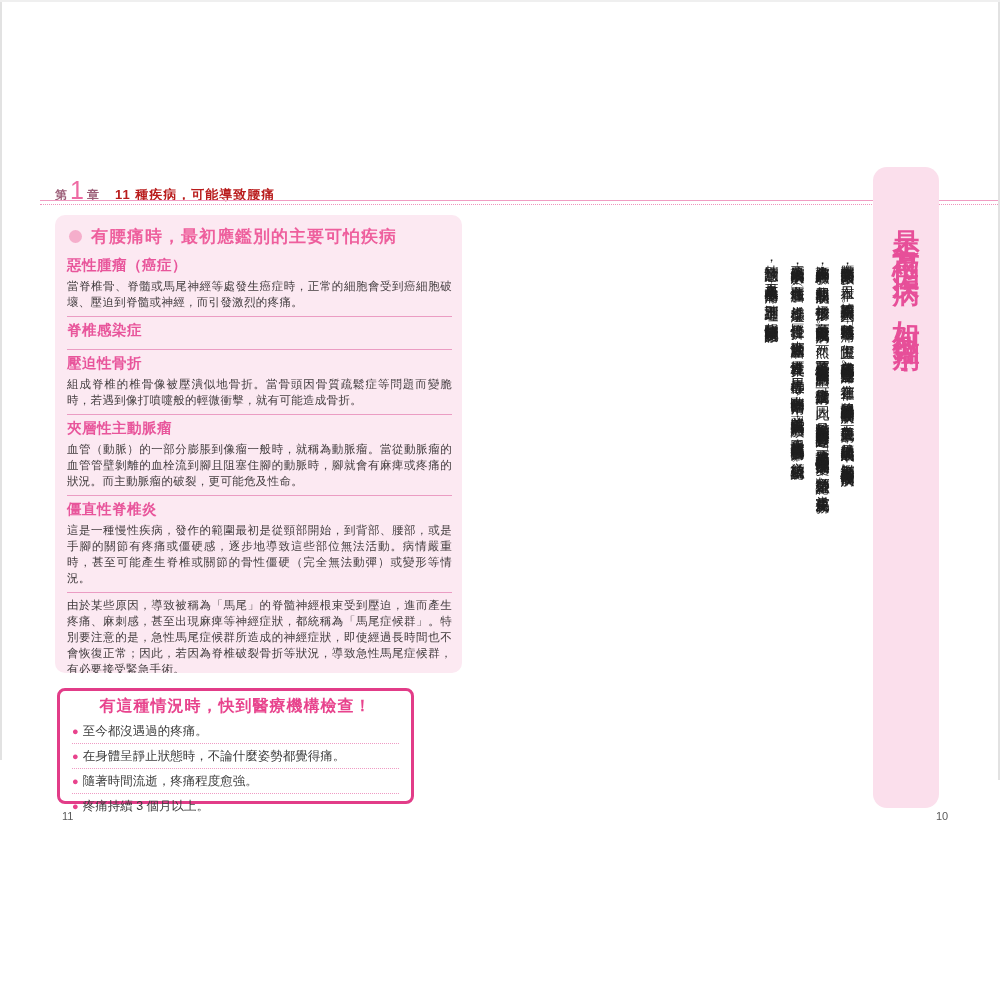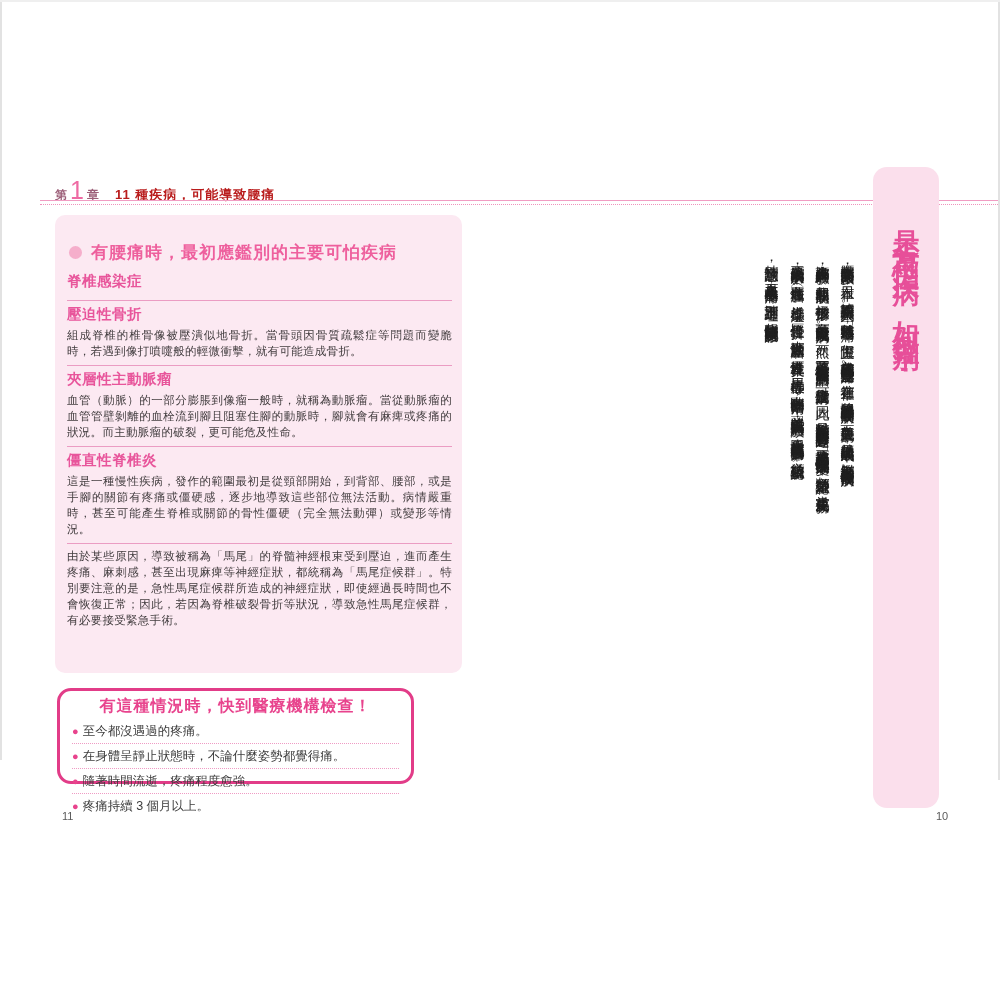--- a/index.html
+++ b/index.html
@@ -25,35 +25,35 @@
   .header-rule{
     position:absolute;left:40px;top:200px;width:958px;height:3px;
     border-top:1px solid #f09cc2;border-bottom:1px dotted #ef93bc;
     z-index:1;
   }
 
   
   .main-box{
     position:absolute;left:55px;top:215px;width:407px;height:458px;
     background:#fce9f2;border-radius:10px;
-    padding:24px 10px 0 12px;box-sizing:border-box;
+    padding:8px 10px 0 12px;box-sizing:border-box;
     overflow:hidden;
   }
   .box-title-row{display:flex;align-items:center;margin:2px 0 4px 2px;}
   .dot{width:13px;height:13px;border-radius:50%;background:#f5aecb;margin-right:9px;flex:0 0 auto;}
   .box-title{font-size:17px;font-weight:bold;color:#ee5f9d;letter-spacing:1px;}
   .section{padding:4px 0 6px;}
   .section.rule{border-bottom:1px solid #eb9cc3;}
   .sec-h{font-size:14.5px;font-weight:bold;color:#e8559b;margin:0 0 3px;letter-spacing:0.5px;}
   .sec-b{font-size:11.5px;line-height:16px;color:#413c3e;text-align:justify;letter-spacing:0.3px;}
 
   
   .check-box{
-    position:absolute;left:57px;top:688px;width:357px;height:96px;
-    background:#ffffff;border:3px solid #e23c88;border-radius:14px;
+    position:absolute;left:57px;top:688px;width:357px;height:116px;
+    background:#ffffff;border:3px solid #e23c88;border-radius:8px;
     padding:5px 12px 12px;box-sizing:border-box;
   }
   .check-title{text-align:center;font-size:16px;font-weight:bold;color:#e8438d;letter-spacing:1px;margin-bottom:2px;}
   .check-item{display:flex;align-items:center;font-size:12.5px;color:#3c3c3c;padding:3.5px 0;}
   .check-item + .check-item{border-top:1px dotted #ef9bc4;}
   .check-bullet{color:#e8438d;font-size:11px;margin-right:4px;line-height:1;}
 
   
   .pn{position:absolute;font-size:11px;color:#5a5a5a;}
   .pn-left{left:62px;top:810px;}
@@ -98,20 +98,24 @@
   </div>
   <div class="header-rule"></div>
 
   <div class="main-box">
     <div class="box-title-row">
       <span class="dot"></span>
       <span class="box-title">有腰痛時，最初應鑑別的主要可怕疾病</span>
     </div>
 
     <div class="section rule">
+      <div class="sec-h">惡性腫瘤（癌症）</div>
+      <div class="sec-b">當脊椎骨、脊髓或馬尾神經等處發生癌症時，正常的細胞會受到癌細胞破壞、壓迫到脊髓或神經，而引發激烈的疼痛。</div>
+    </div>
+    <div class="section rule">
       <div class="sec-h">脊椎感染症</div>
     </div>
     <div class="section rule">
       <div class="sec-h">壓迫性骨折</div>
       <div class="sec-b">組成脊椎的椎骨像被壓潰似地骨折。當骨頭因骨質疏鬆症等問題而變脆時，若遇到像打噴嚏般的輕微衝擊，就有可能造成骨折。</div>
     </div>
     <div class="section rule">
       <div class="sec-h">夾層性主動脈瘤</div>
       <div class="sec-b">血管（動脈）的一部分膨脹到像瘤一般時，就稱為動脈瘤。當從動脈瘤的血管管壁剝離的血栓流到腳且阻塞住腳的動脈時，腳就會有麻痺或疼痛的狀況。而主動脈瘤的破裂，更可能危及性命。</div>
     </div>

